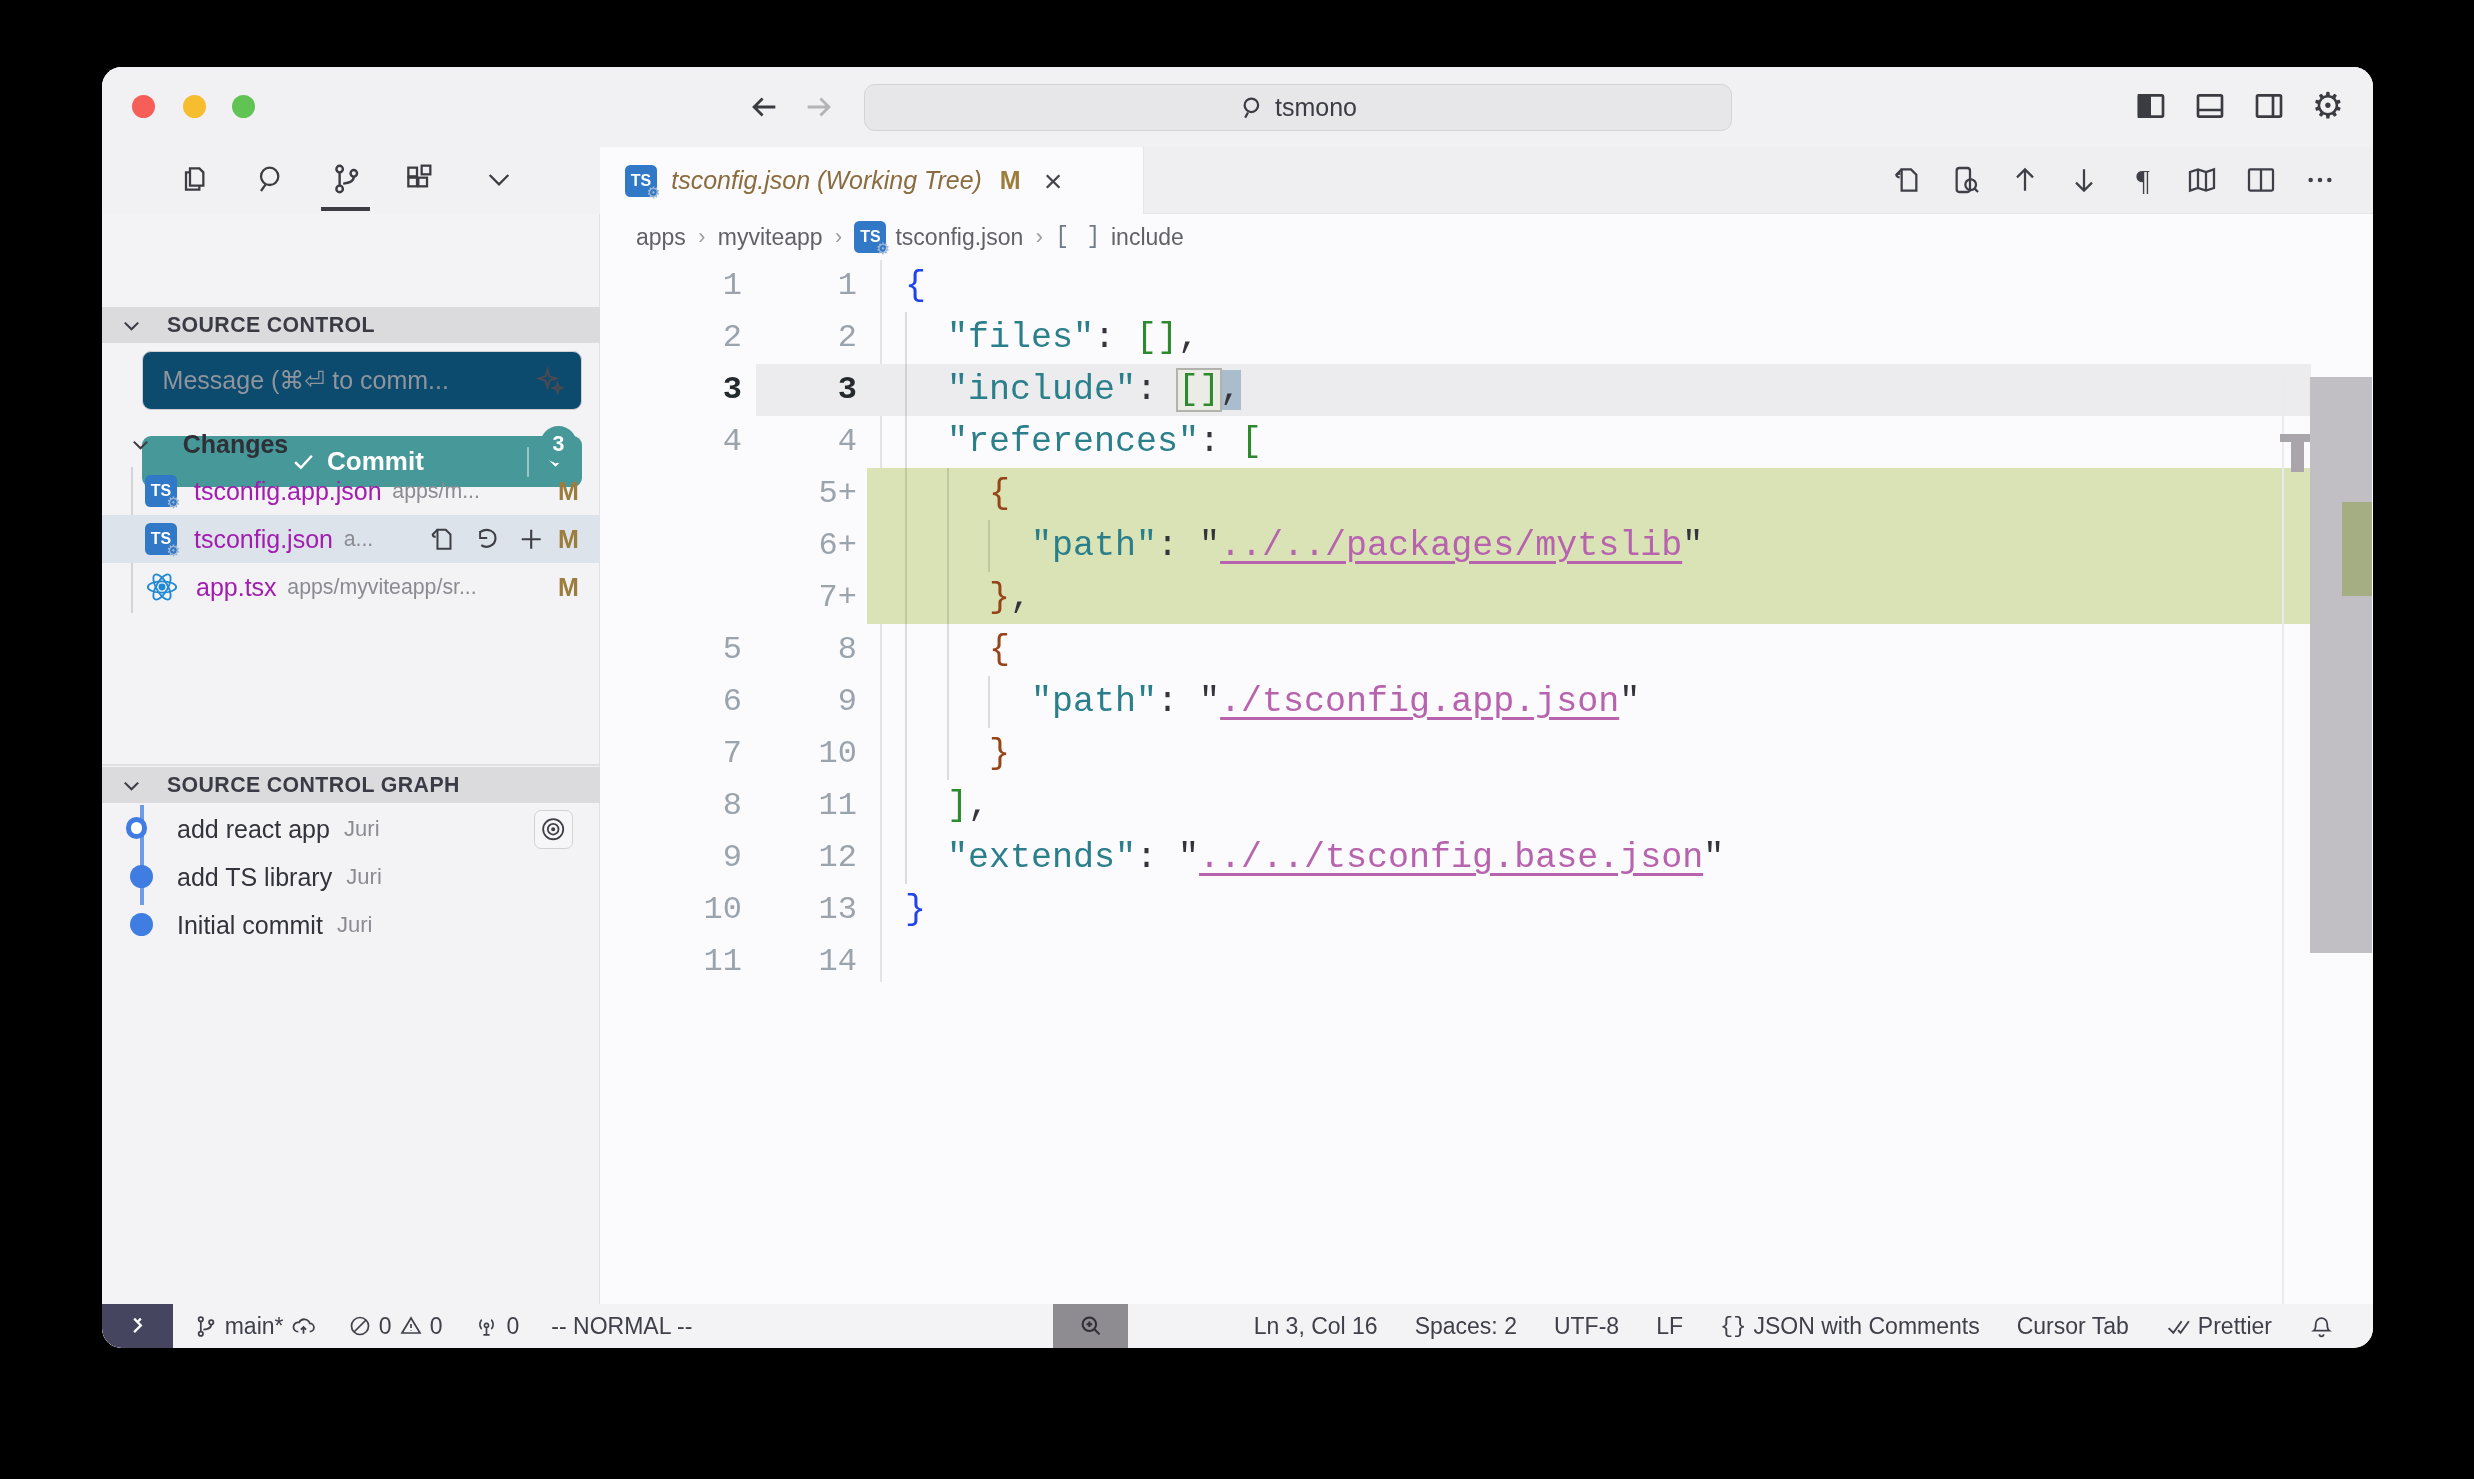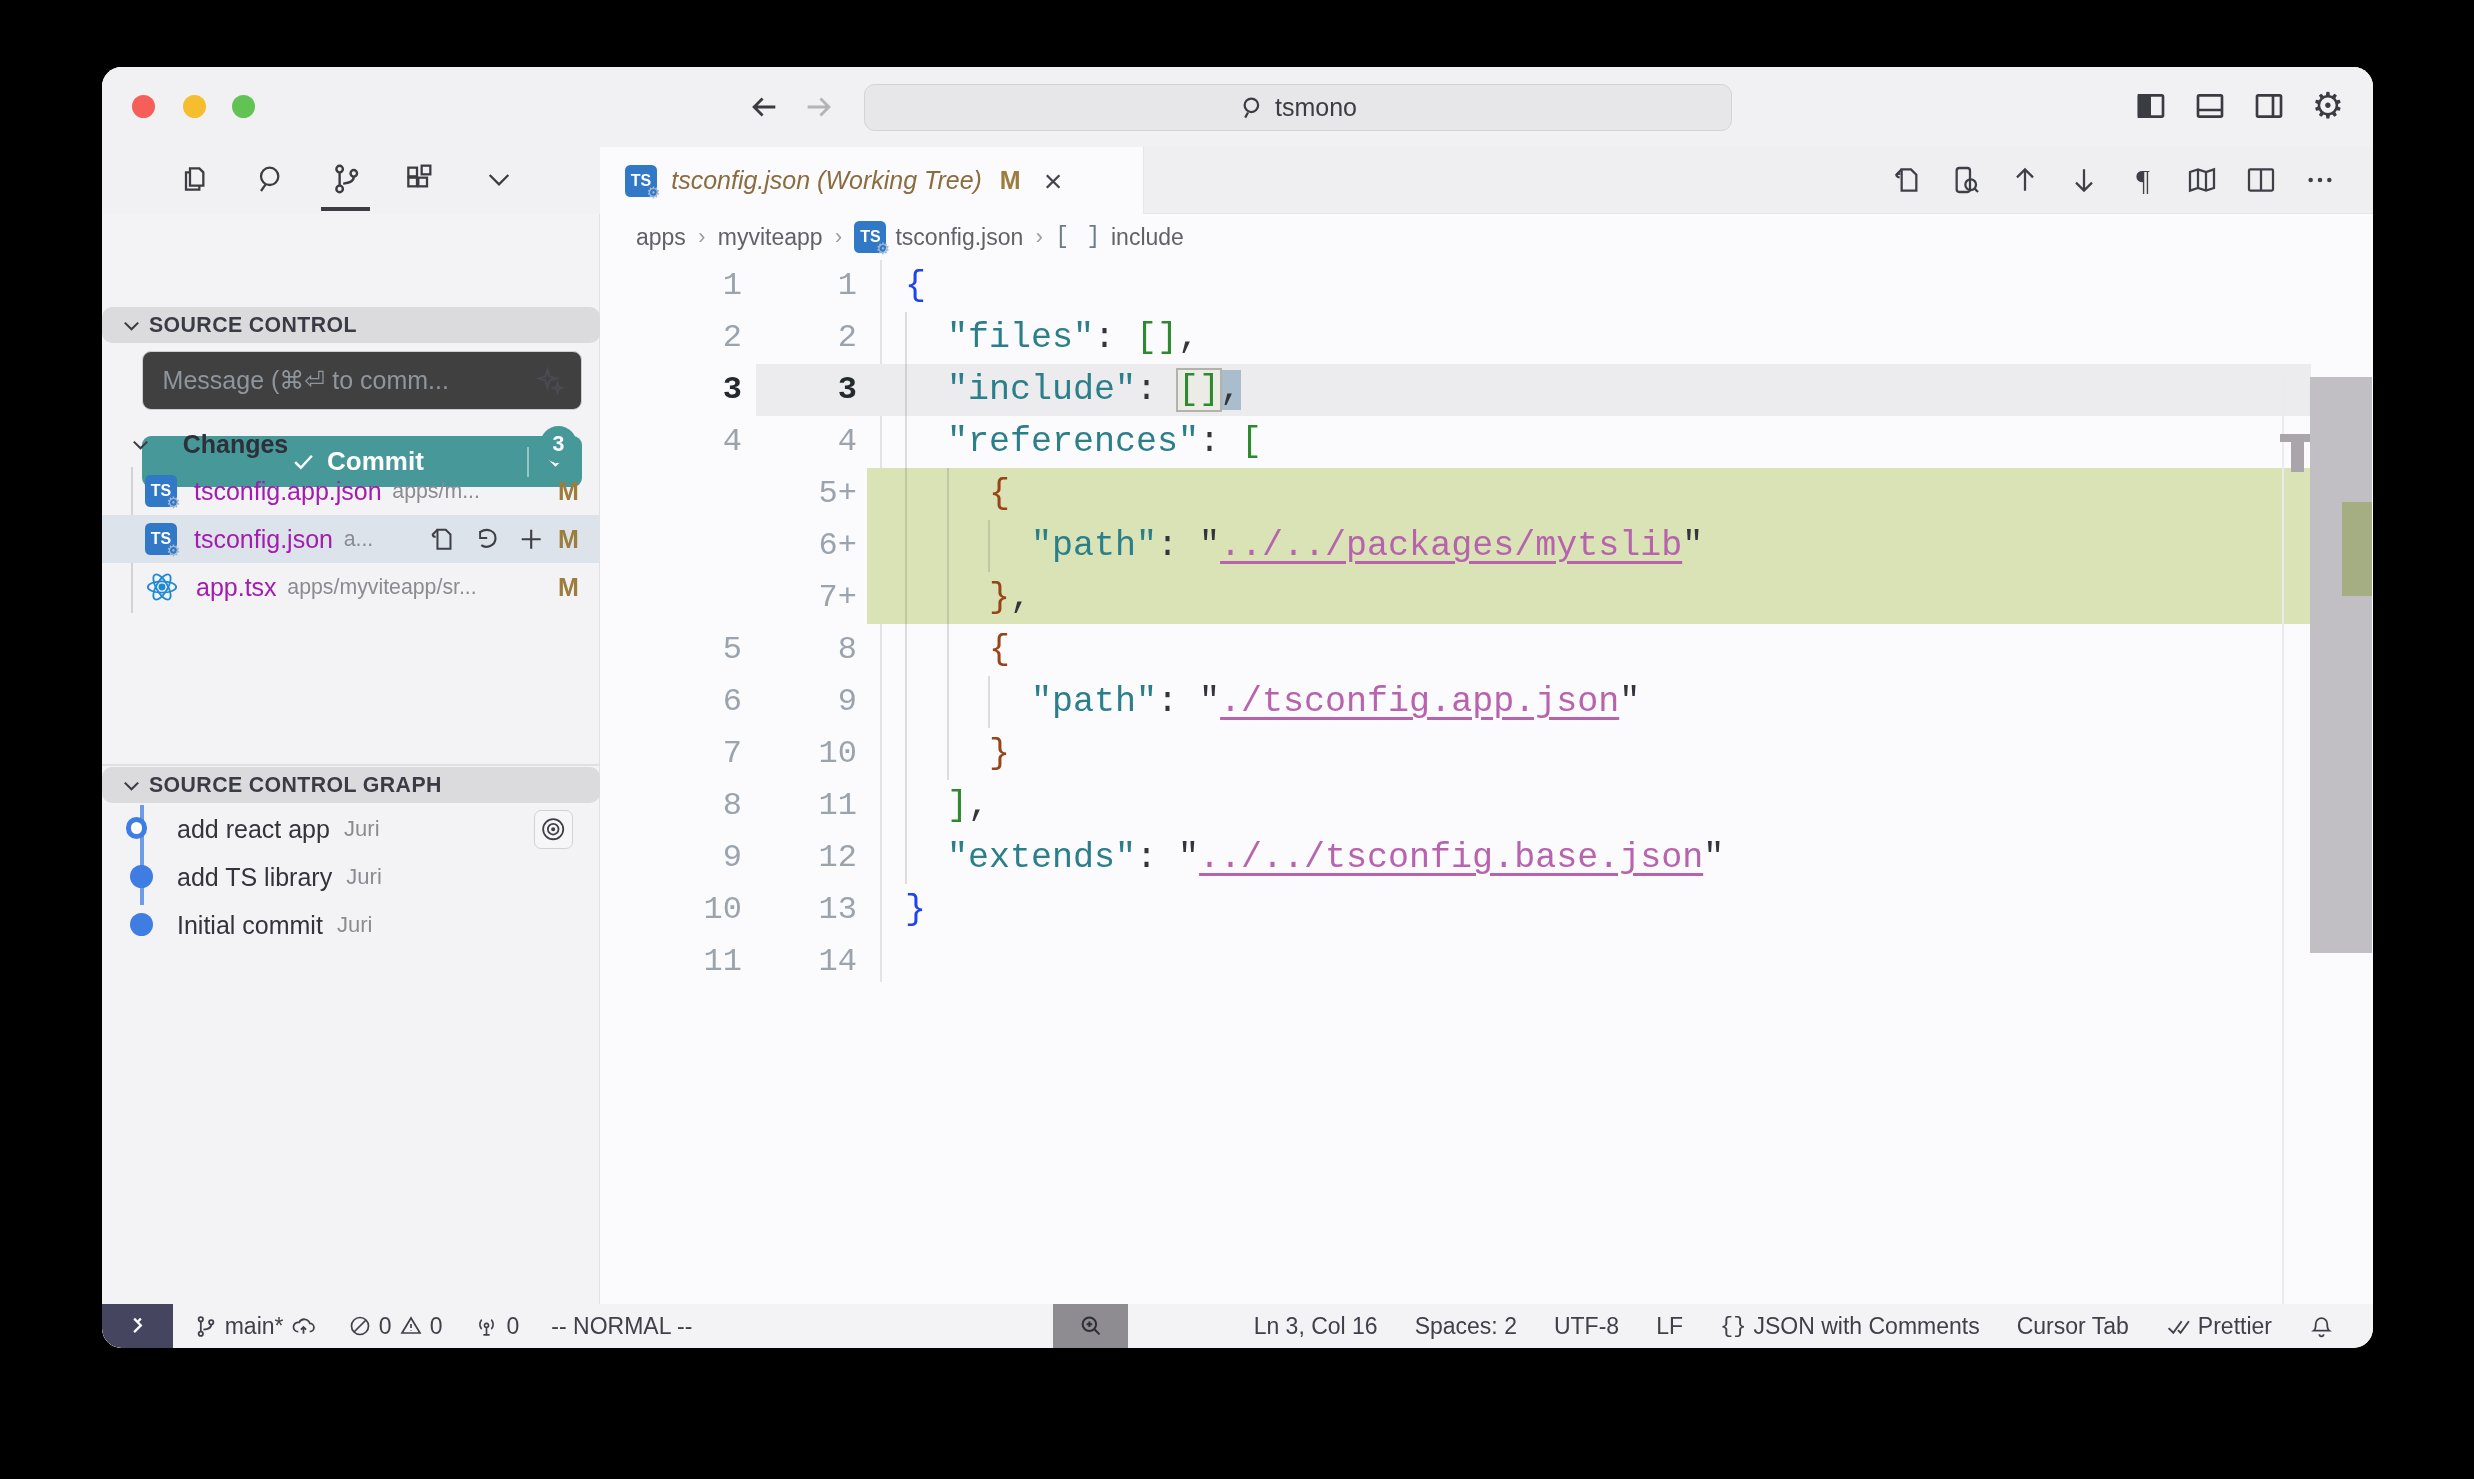--- a/index.html
+++ b/index.html
@@ -19,23 +19,23 @@
   
   #body { position:absolute; top:80px; left:0; right:0; bottom:44px; display:flex; }
   #sidebar { position:relative; width:498px; background:#f3f2f5; border-right:1.8px solid #e2e0e4; flex:none; }
   #editor { position:relative; flex:1; background:#fbfafc; overflow:hidden; }
 
   
   #activitybar { position:absolute; top:0; left:0; width:498px; height:67px; background:#f1f0f3; display:flex; align-items:center; }
   .act { position:absolute; top:5.3px; width:57px; height:53px; display:flex; align-items:center; justify-content:center; color:#3c3c42; }
   .act.active::after { content:""; position:absolute; left:3.6px; right:3.6px; bottom:-5.3px; height:3.6px; background:#3c3c42; }
 
-  .sechead { position:absolute; left:0; width:498px; height:36px; background:#dbdadd; display:flex; align-items:center; gap:6px; padding-left:18px; color:#3b3b45; font-size:21.3px; font-weight:700; letter-spacing:0.4px;border-radius:10px; }
-
-  #msgbox { position:absolute; left:40px; top:204px; width:440px; height:59px; background:#404040; border:1.8px solid #cfced2; border-radius:9px; display:flex; align-items:center; padding:0 16px 0 19.6px; }
+  .sechead { position:absolute; left:0; width:498px; height:36px; background:#dbdadd; display:flex; align-items:center; gap:24px; padding-left:18px; color:#3b3b45; font-size:21.3px; font-weight:700; letter-spacing:0.4px; }
+
+  #msgbox { position:absolute; left:40px; top:204px; width:440px; height:59px; background:#0c4a6e; border:1.8px solid #cfced2; border-radius:9px; display:flex; align-items:center; padding:0 16px 0 19.6px; }
   #msgbox .ph { flex:1; color:#8f959c; font-size:25px; white-space:nowrap; overflow:hidden; }
   #commitbtn { position:absolute; left:40px; top:289px; width:440px; height:51px; background:#469899; border-radius:9px; display:flex; align-items:center; color:#fff; }
   #commitbtn .main { flex:1; display:flex; align-items:center; justify-content:center; gap:10.7px; font-size:26px; font-weight:600;padding-left:46px; }
   #commitbtn .sep { width:1.8px; height:30px; background:rgba(255,255,255,.45); }
   #commitbtn .dd { width:53px; display:flex; align-items:center; justify-content:center; }
 
   #changesrow { position:absolute; left:0; top:278px; margin-top:0; width:498px; height:39px; display:flex; align-items:center; }
   #changesrow { top:278px;gap:20px; }
   #changesrow .chev { margin-left:27px; color:#3c3c42; }
   #changesrow .lbl { margin-left:10.7px; font-size:25px; font-weight:600; color:#2f2f38; }

